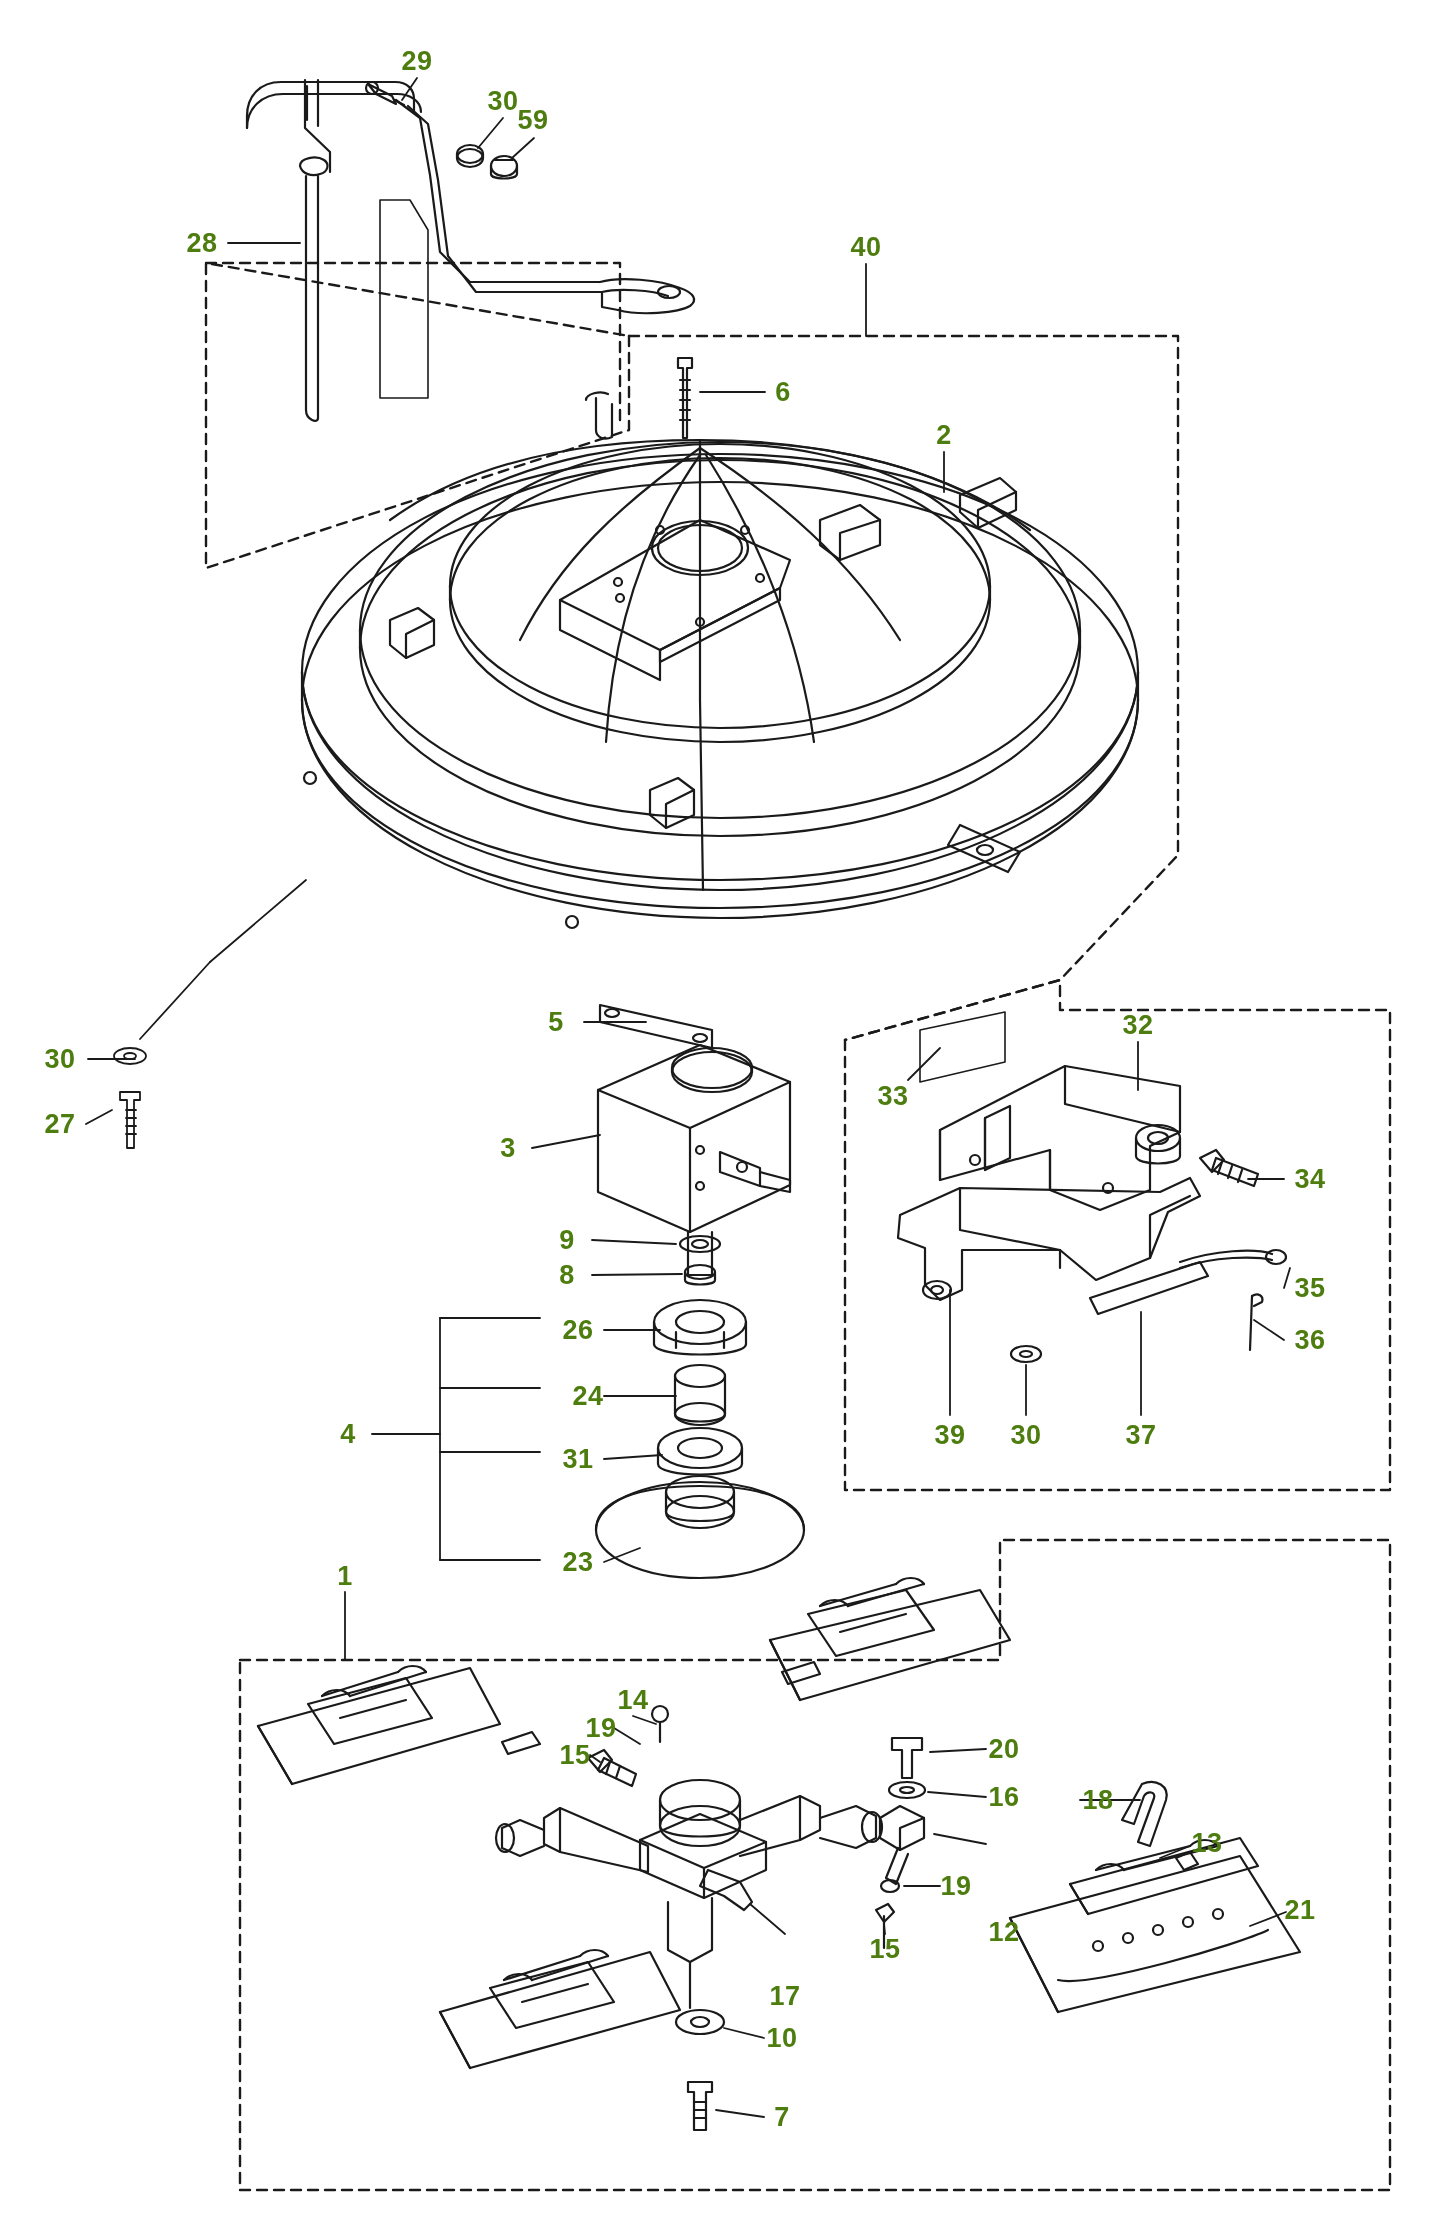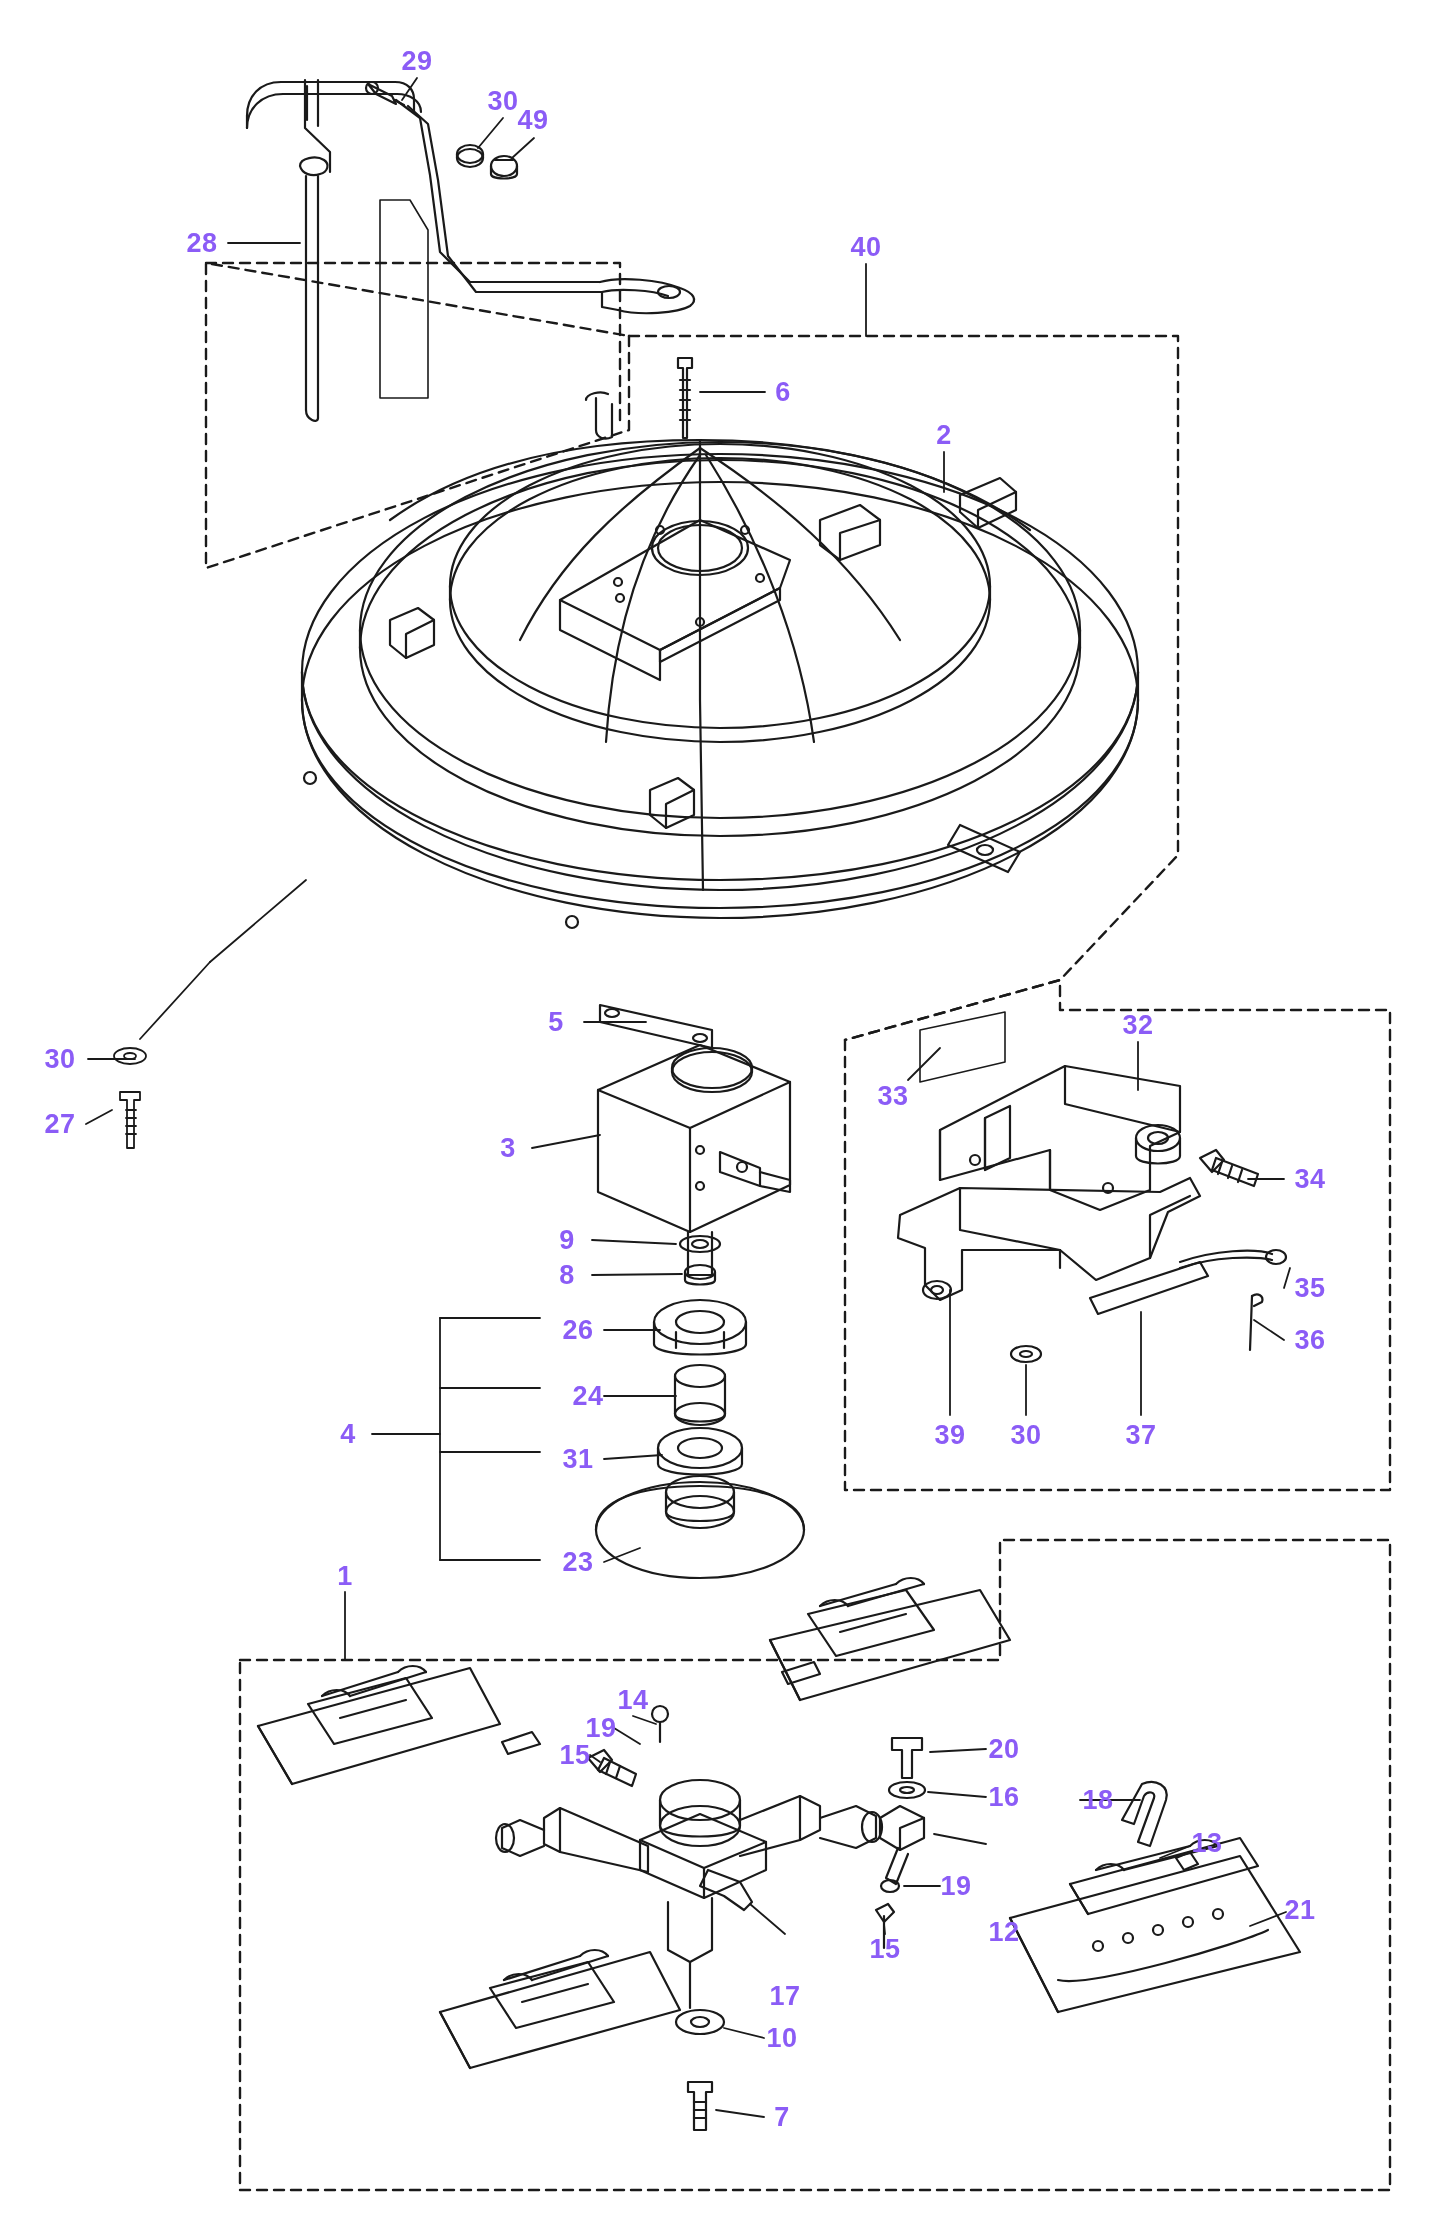--- a/index.html
+++ b/index.html
@@ -24,21 +24,21 @@
     left: 0;
     top: 0;
     width: 1445px;
     height: 2228px;
   }
   .callout {
     position: absolute;
     font-family: "Liberation Sans", sans-serif;
     font-weight: bold;
     font-size: 27px;
-    color: #8b5cf6;
+    color: #4d7c0f;
     line-height: 1;
     white-space: nowrap;
     transform: translate(-50%, -50%);
     letter-spacing: 0.5px;
   }
 </style>
 </head>
 <body>
 
 <div id="diagram-root">
@@ -423,21 +423,21 @@
       <line x1="885" y1="1934" x2="884" y2="1924"></line>
       <line x1="764" y1="2038" x2="724" y2="2028"></line>
       <line x1="764" y1="2117" x2="716" y2="2110"></line>
     </g>
   </g>
 </svg>
 
 <div id="callout-layer">
       <div class="callout" style="left: 417px; top: 61px;">29</div>
       <div class="callout" style="left: 503px; top: 101px;">30</div>
-      <div class="callout" style="left: 533px; top: 120px;">49</div>
+      <div class="callout" style="left: 533px; top: 120px;">59</div>
       <div class="callout" style="left: 202px; top: 243px;">28</div>
       <div class="callout" style="left: 866px; top: 247px;">40</div>
       <div class="callout" style="left: 783px; top: 392px;">6</div>
       <div class="callout" style="left: 944px; top: 435px;">2</div>
       <div class="callout" style="left: 556px; top: 1022px;">5</div>
       <div class="callout" style="left: 893px; top: 1096px;">33</div>
       <div class="callout" style="left: 1138px; top: 1025px;">32</div>
       <div class="callout" style="left: 508px; top: 1148px;">3</div>
       <div class="callout" style="left: 1310px; top: 1179px;">34</div>
       <div class="callout" style="left: 60px; top: 1059px;">30</div>

